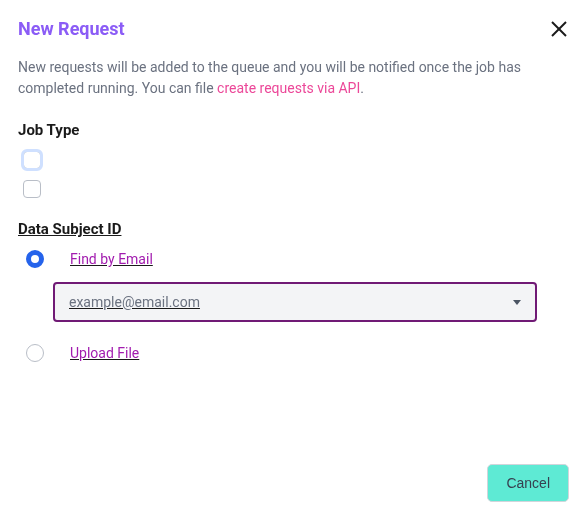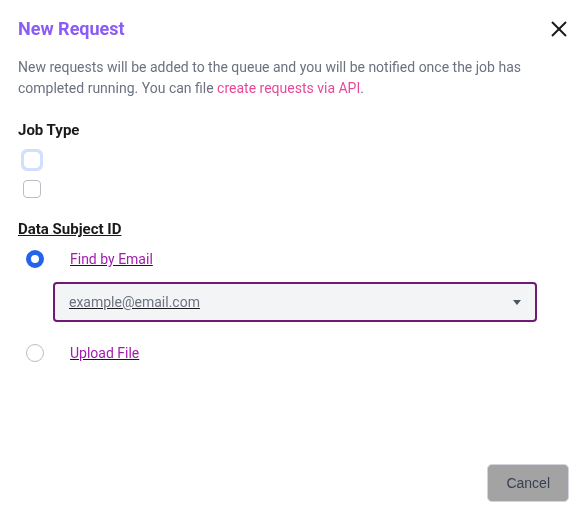--- a/index.html
+++ b/index.html
@@ -155,21 +155,21 @@
       padding: 0 18px;
       border-radius: 5px;
       font-size: 14px;
       font-weight: 500;
       cursor: pointer;
       display: flex;
       align-items: center;
       justify-content: center;
     }
     .btn-cancel {
-      background: #a3a3a3;
+      background: #5eead4;
       border: 1px solid #d1d5db;
       color: #374151;
     }
     .btn-save {
       background: #9fb9ff;
       border: none;
       color: #ffffff;
     }
   </style>
 </head>

